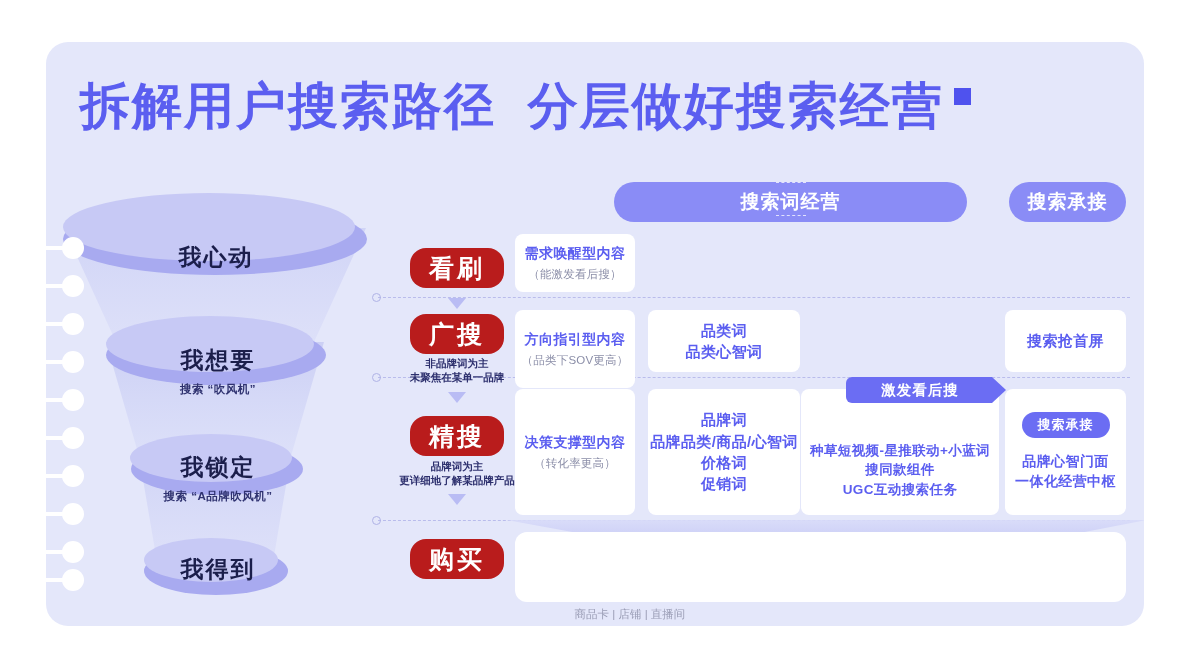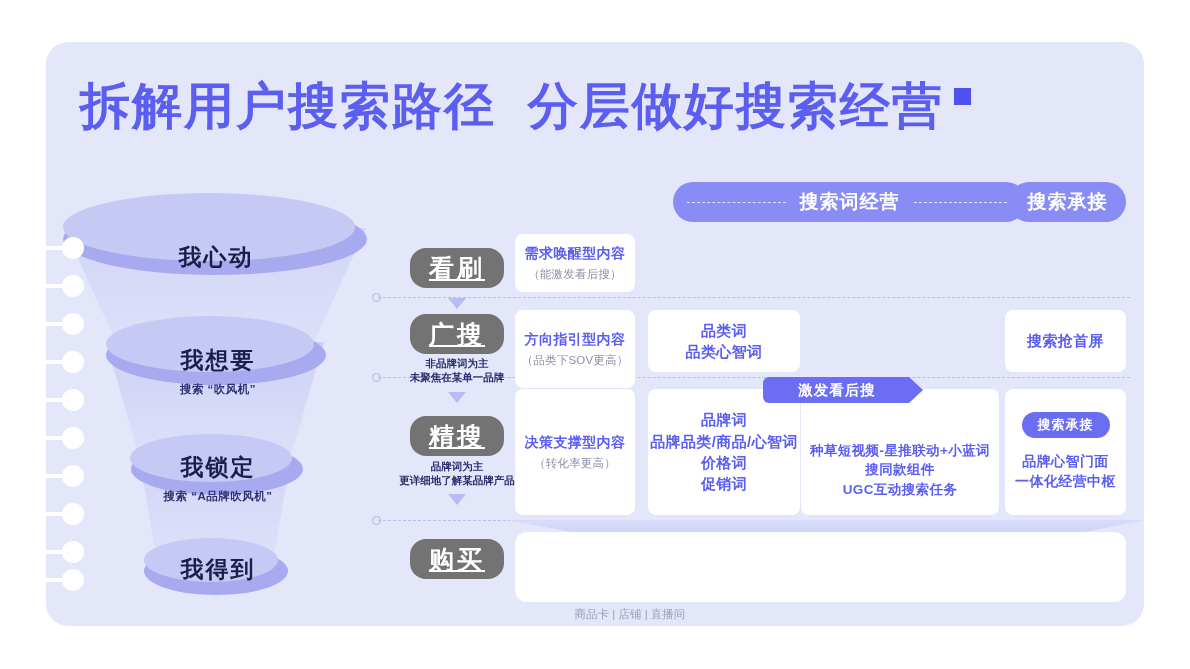--- a/index.html
+++ b/index.html
@@ -95,29 +95,28 @@
     font-size: 11.5px;
     color: #2f3270;
     font-weight: 700;
     margin-top: 6px;
     letter-spacing: .5px;
   }
 
   
   .pill {
     position: absolute;
-    background: #737373;
+    background: #b91c1c;
     border-radius: 16px;
     color: #ffffff;
     font-size: 25px;
     font-weight: 700;
     letter-spacing: 3px;
     display: flex; align-items: center; justify-content: center;
     z-index: 9;
-    text-decoration: underline;
   }
   .pill-note {
     position: absolute;
     text-align: center;
     font-size: 10.5px;
     line-height: 1.35;
     color: #2c2f6d;
     font-weight: 700;
     z-index: 9;
     white-space: pre-line;
@@ -257,21 +256,21 @@
       <div class="spine-dot" style="left:16px; top:423px;"></div>
       <div class="spine-line" style="left:-6px; top:470px;"></div>
       <div class="spine-dot" style="left:16px; top:461px;"></div>
       <div class="spine-line" style="left:-6px; top:508px;"></div>
       <div class="spine-dot" style="left:16px; top:499px;"></div>
       <div class="spine-line" style="left:-6px; top:536px;"></div>
       <div class="spine-dot" style="left:16px; top:527px;"></div>
     </div>
 
 
-    <div class="col-head" style="left:627px; top:140px; width:353px;">
+    <div class="col-head" style="left:568px; top:140px; width:353px;flex-direction:column;">
       <span class="dash"></span>
       <span class="ctext">搜索词经营</span>
       <span class="dash"></span>
     </div>
 
     <div class="col-head" style="left:963px; top:140px; width:117px;">
       <span class="ctext">搜索承接</span>
     </div>
 
     <svg class="funnel" width="380" height="560" viewBox="0 0 380 560">
@@ -385,21 +384,21 @@
 价格词
 促销词</div>
     </div>
 
     <div class="card" style="left:755px; top:347px; width:198px; height:126px;">
       <div class="card-title sm" style="margin-top:36px; font-size:13.5px;">种草短视频-星推联动+小蓝词
 搜同款组件
 UGC互动搜索任务</div>
     </div>
 
-    <div class="ribbon" style="left:717px; top:335px; width:160px;">
+    <div class="ribbon" style="left:800px; top:335px; width:160px;">
       <span>激发看后搜</span>
     </div>
 
     <div class="card" style="left:959px; top:347px; width:121px; height:126px;">
       <div class="mini-pill">搜索承接</div>
       <div class="card-title sm">品牌心智门面
 一体化经营中枢</div>
     </div>
 
     <svg class="chevron-down" width="640" height="62" viewBox="0 0 640 62" style="left:460px; top:478px;">

